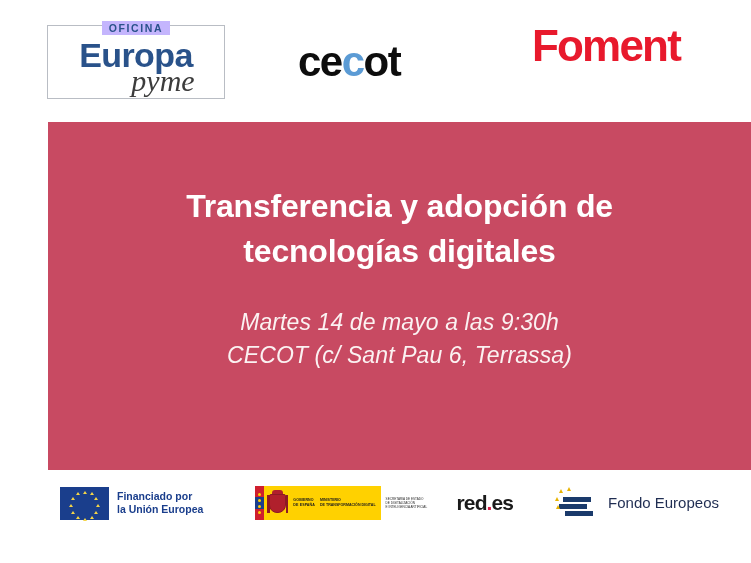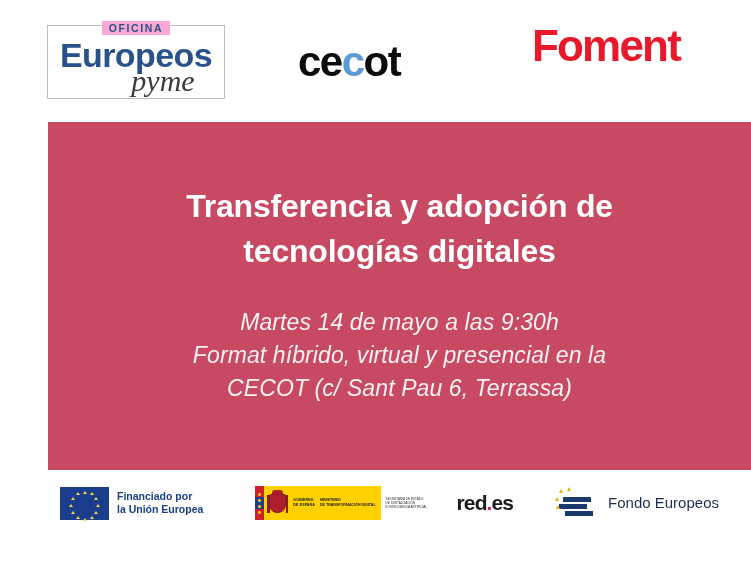--- a/index.html
+++ b/index.html
@@ -47,21 +47,21 @@
   .acelera-oficina-wrap {
     position: absolute;
     top: -8px;
     left: 0;
     width: 100%;
     text-align: center;
     pointer-events: none;
   }
   .acelera-oficina {
     display: inline-block;
-    background: #f9a8d4;
+    background: #c4b5fd;
     padding: 0 7px;
     font-size: 10.5px;
     font-weight: bold;
     letter-spacing: 1.6px;
     color: #29528a;
     line-height: 14px;
   }
   .acelera-word {
     position: absolute;
     top: 10px;
@@ -392,39 +392,38 @@
 <body>
 
 <div class="poster">
 
   <div class="header">
 
     <div class="acelera-logo">
       <div class="acelera-oficina-wrap">
         <span class="acelera-oficina">OFICINA</span>
       </div>
-      <div class="acelera-word">Europeos</div>
+      <div class="acelera-word">Europa</div>
       <div class="acelera-pyme">pyme</div>
     </div>
 
     <div class="cecot-logo">
       <span>ce</span><span class="blue-c">c</span><span>ot</span>
     </div>
 
     <div class="foment-logo">
       <div class="foment-word">Foment</div>
     </div>
 
   </div>
 
   <div class="band">
     <div class="band-title">Transferencia y adopción de tecnologías digitales</div>
     <div class="band-subtitle">
       <span class="sub-line">Martes 14 de mayo a las 9:30h</span>
-      <span class="sub-line">Format híbrido, virtual y presencial en la</span>
       <span class="sub-line">CECOT (c/ Sant Pau 6, Terrassa)</span>
     </div>
   </div>
 
   <div class="footer">
 
     <div class="footer-row">
 
       <div class="eu-block">
         <div class="eu-flag">

